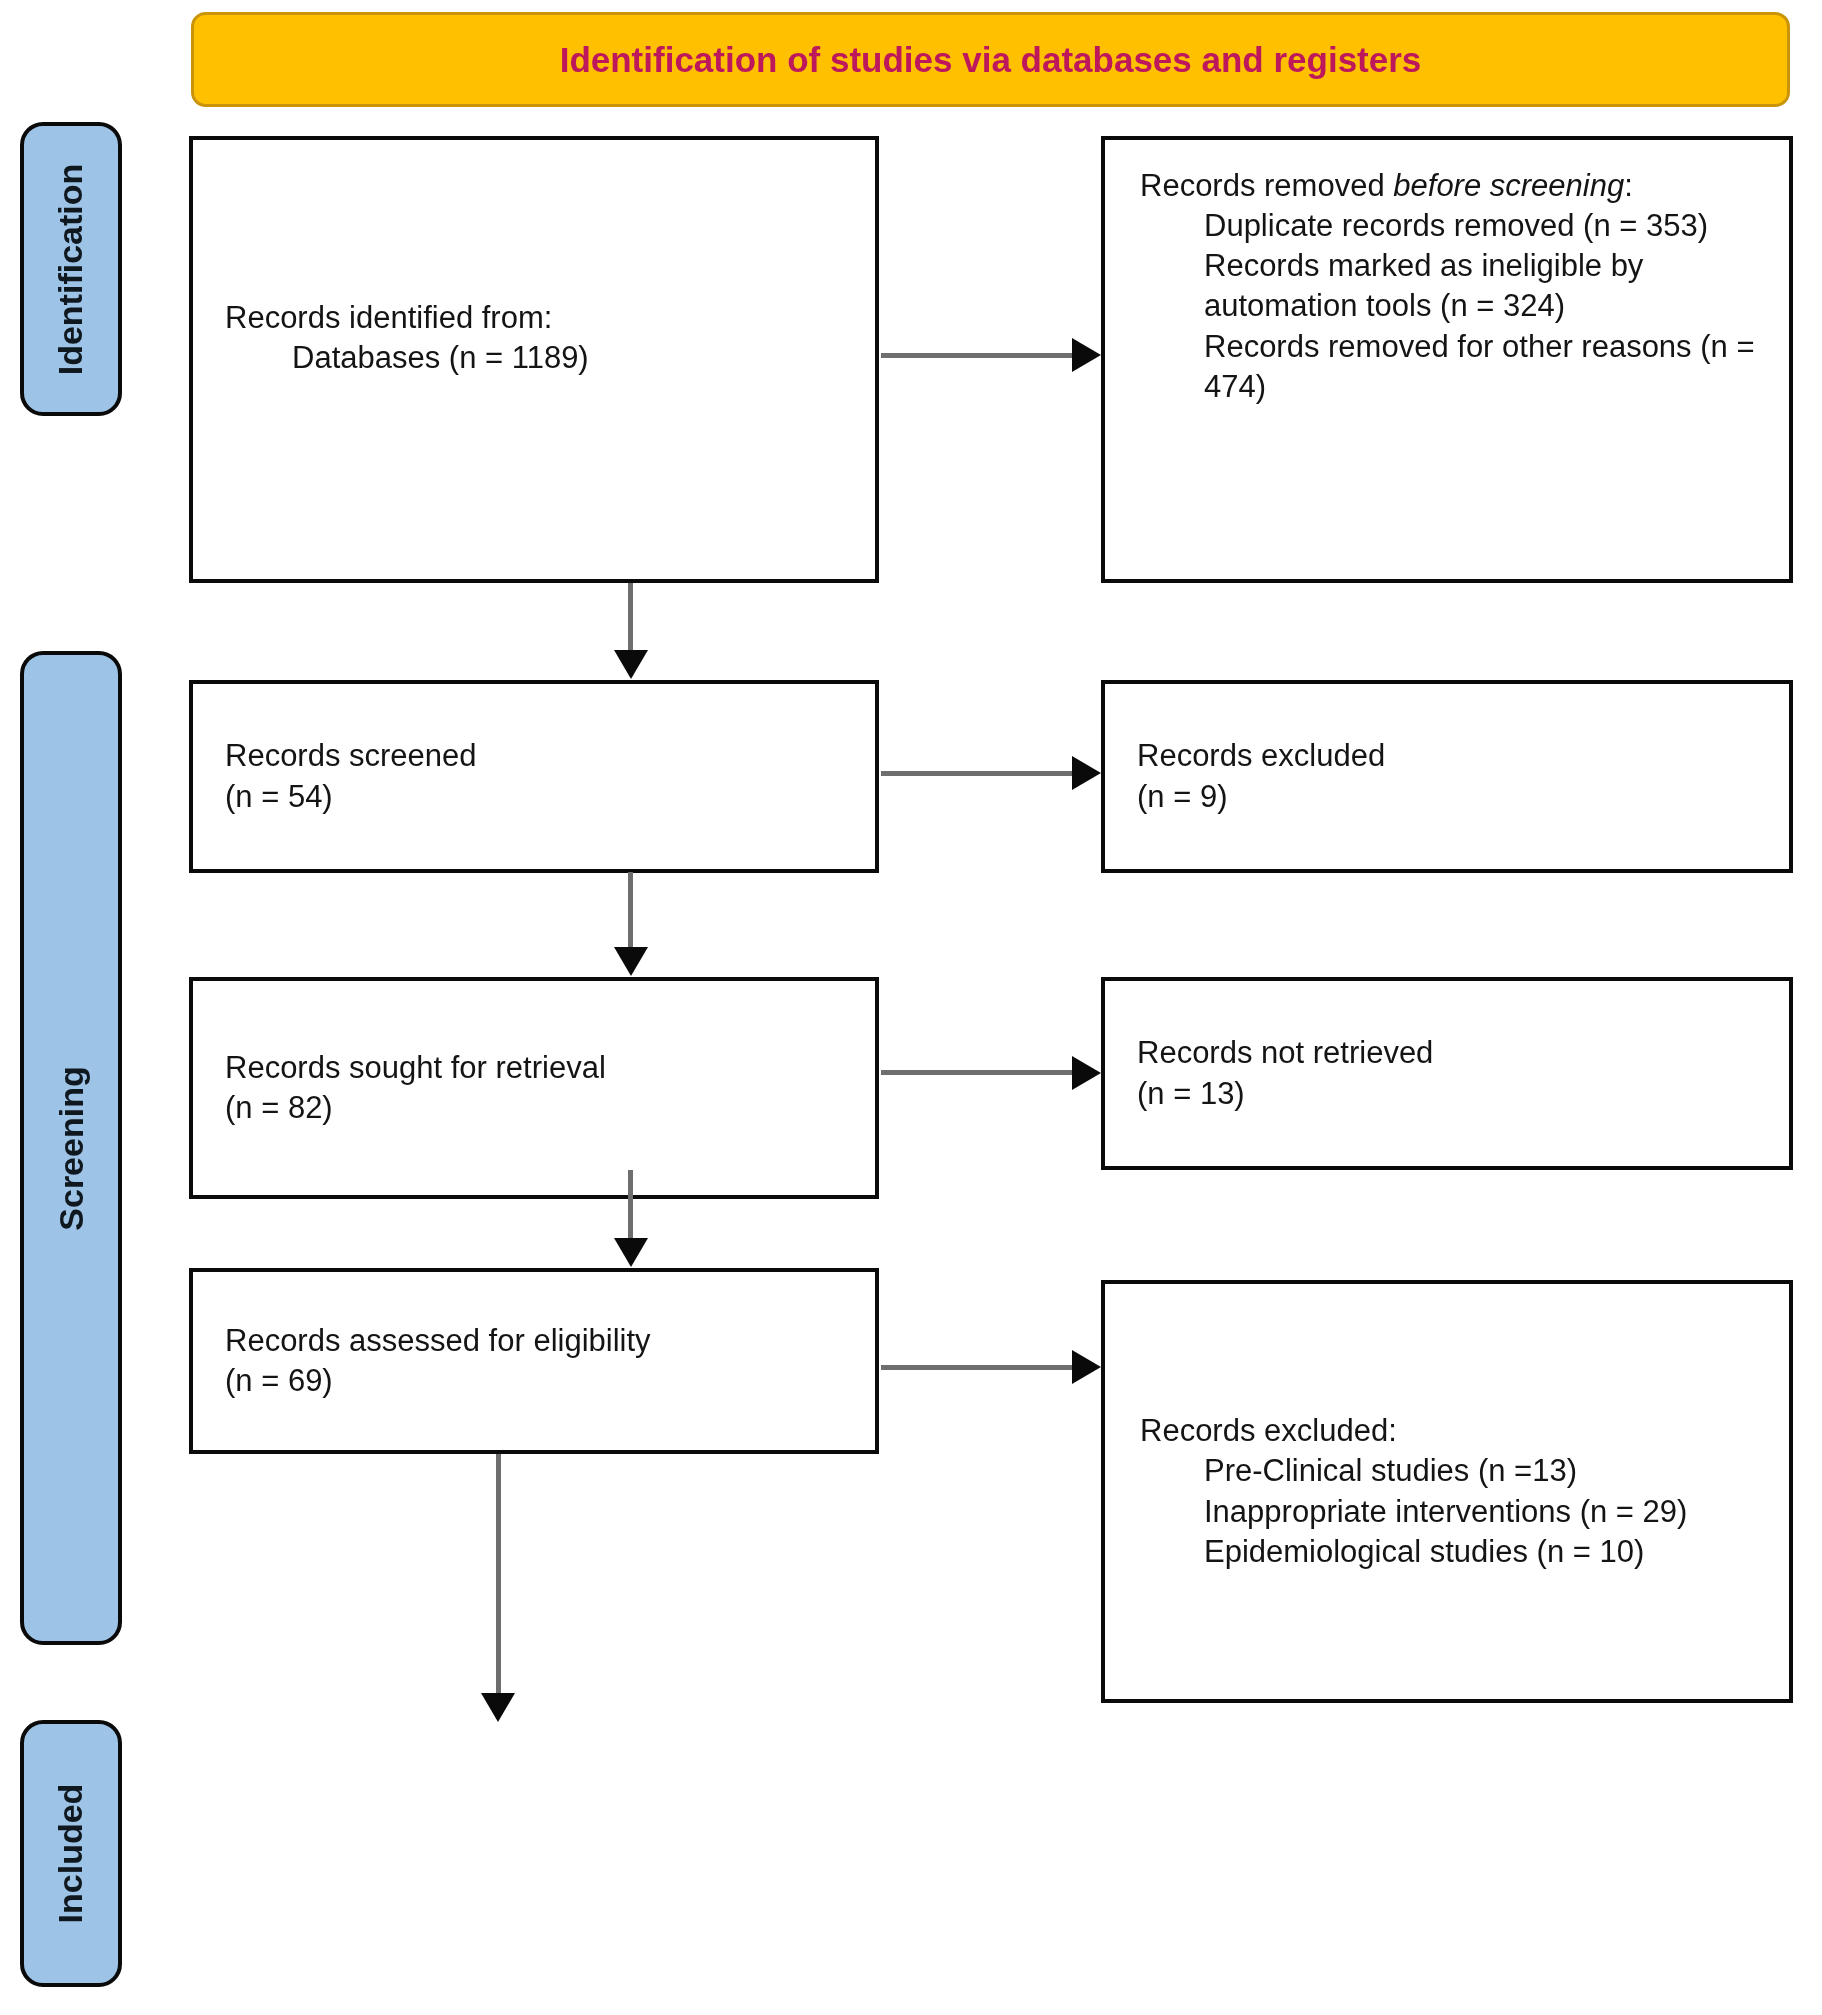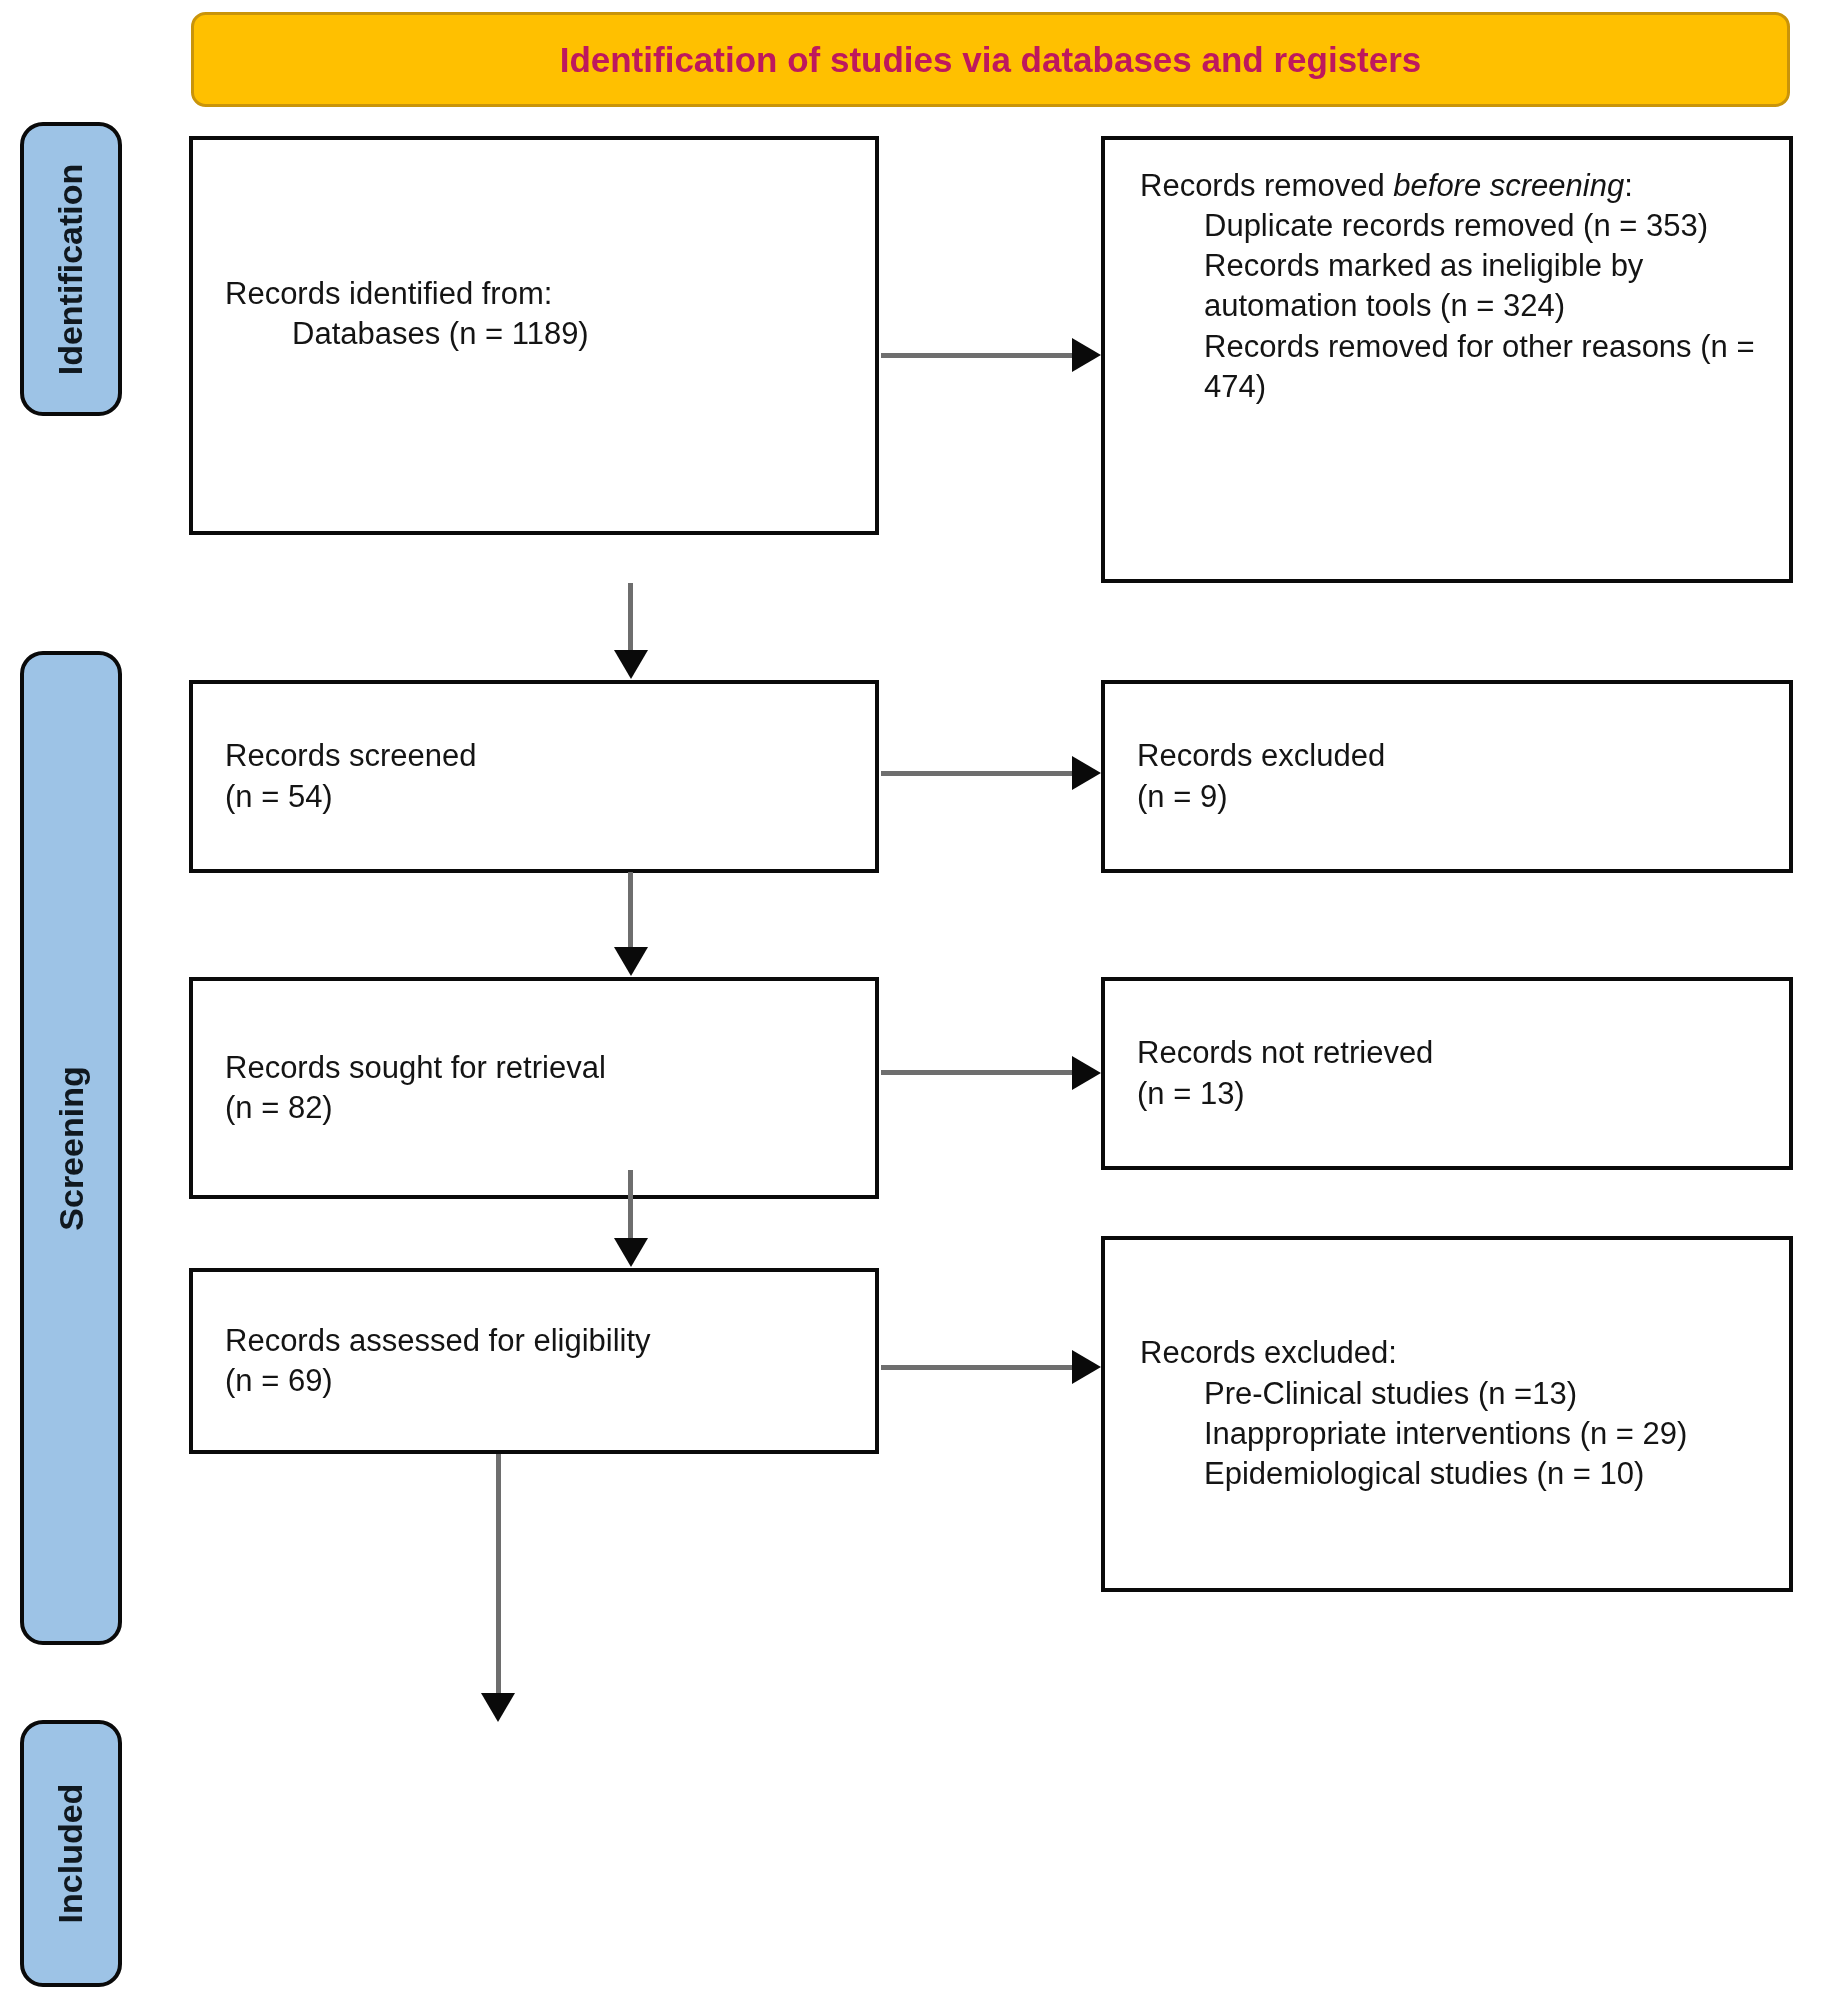--- a/index.html
+++ b/index.html
@@ -88,21 +88,21 @@
   <div class="sidebar" style="top:122px;height:294px;">
     <span>Identification</span>
   </div>
   <div class="sidebar" style="top:651px;height:994px;">
     <span>Screening</span>
   </div>
   <div class="sidebar" style="top:1720px;height:267px;">
     <span>Included</span>
   </div>
 
-  <div class="box lcol center2" style="top:136px;height:399px;padding-bottom:43px;">
+  <div class="box lcol center2" style="top:136px;height:447px;padding-bottom:43px;">
     <div>Records identified from:</div>
     <div class="indent1">Databases (n = 1189)</div>
   </div>
 
   <div class="box lcol center2" style="top:680px;height:193px;">
     <div>Records screened</div>
     <div>(n = 54)</div>
   </div>
 
   <div class="box lcol center2" style="top:977px;height:222px;">
@@ -126,21 +126,21 @@
   <div class="box rcol center2" style="top:680px;height:193px;">
     <div>Records excluded</div>
     <div>(n = 9)</div>
   </div>
 
   <div class="box rcol center2" style="top:977px;height:193px;">
     <div>Records not retrieved</div>
     <div>(n = 13)</div>
   </div>
 
-  <div class="box rcol vcenter itemlist" style="top:1236px;height:356px;">
+  <div class="box rcol vcenter itemlist" style="top:1280px;height:423px;">
     <div style="padding-left:0;">Records excluded:</div>
     <div>Pre-Clinical studies (n =13)</div>
     <div>Inappropriate interventions (n = 29)</div>
     <div>Epidemiological studies (n = 10)</div>
   </div>
 
   <div>
     <div class="hline" style="left:881px;top:353px;width:193px;"></div>
     <div class="head-right" style="left:1072px;top:338px;"></div>
   </div>

